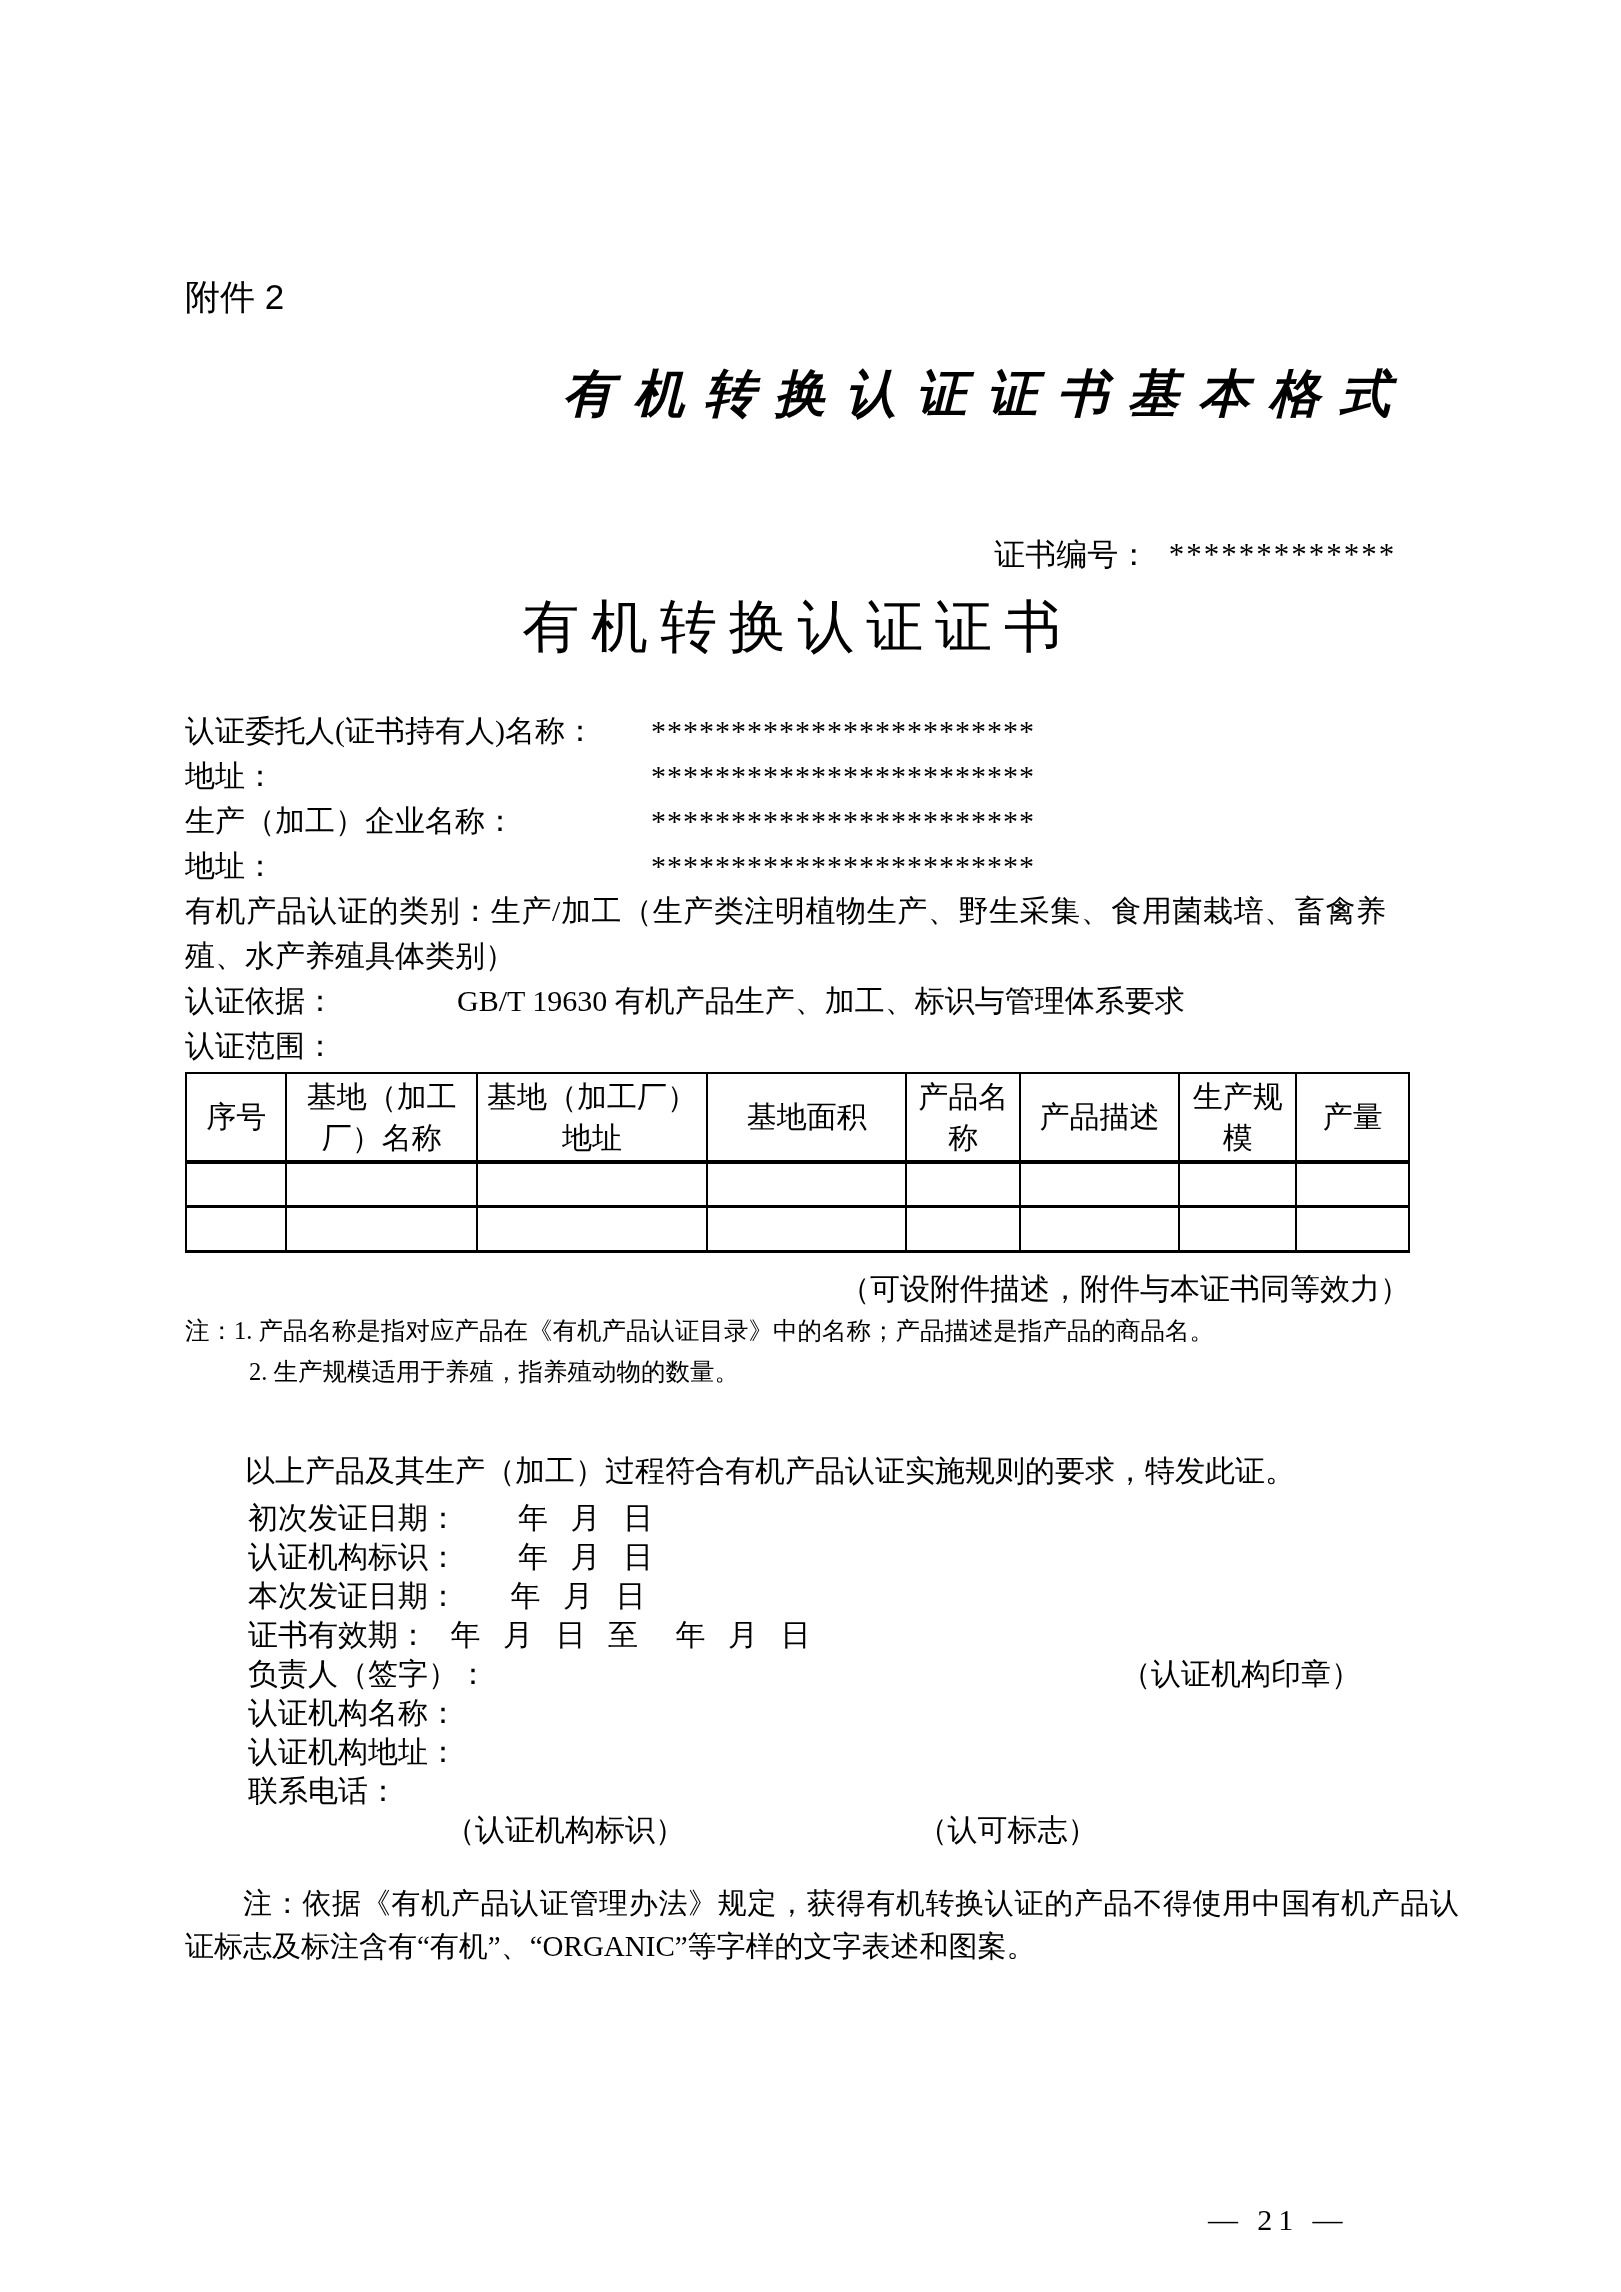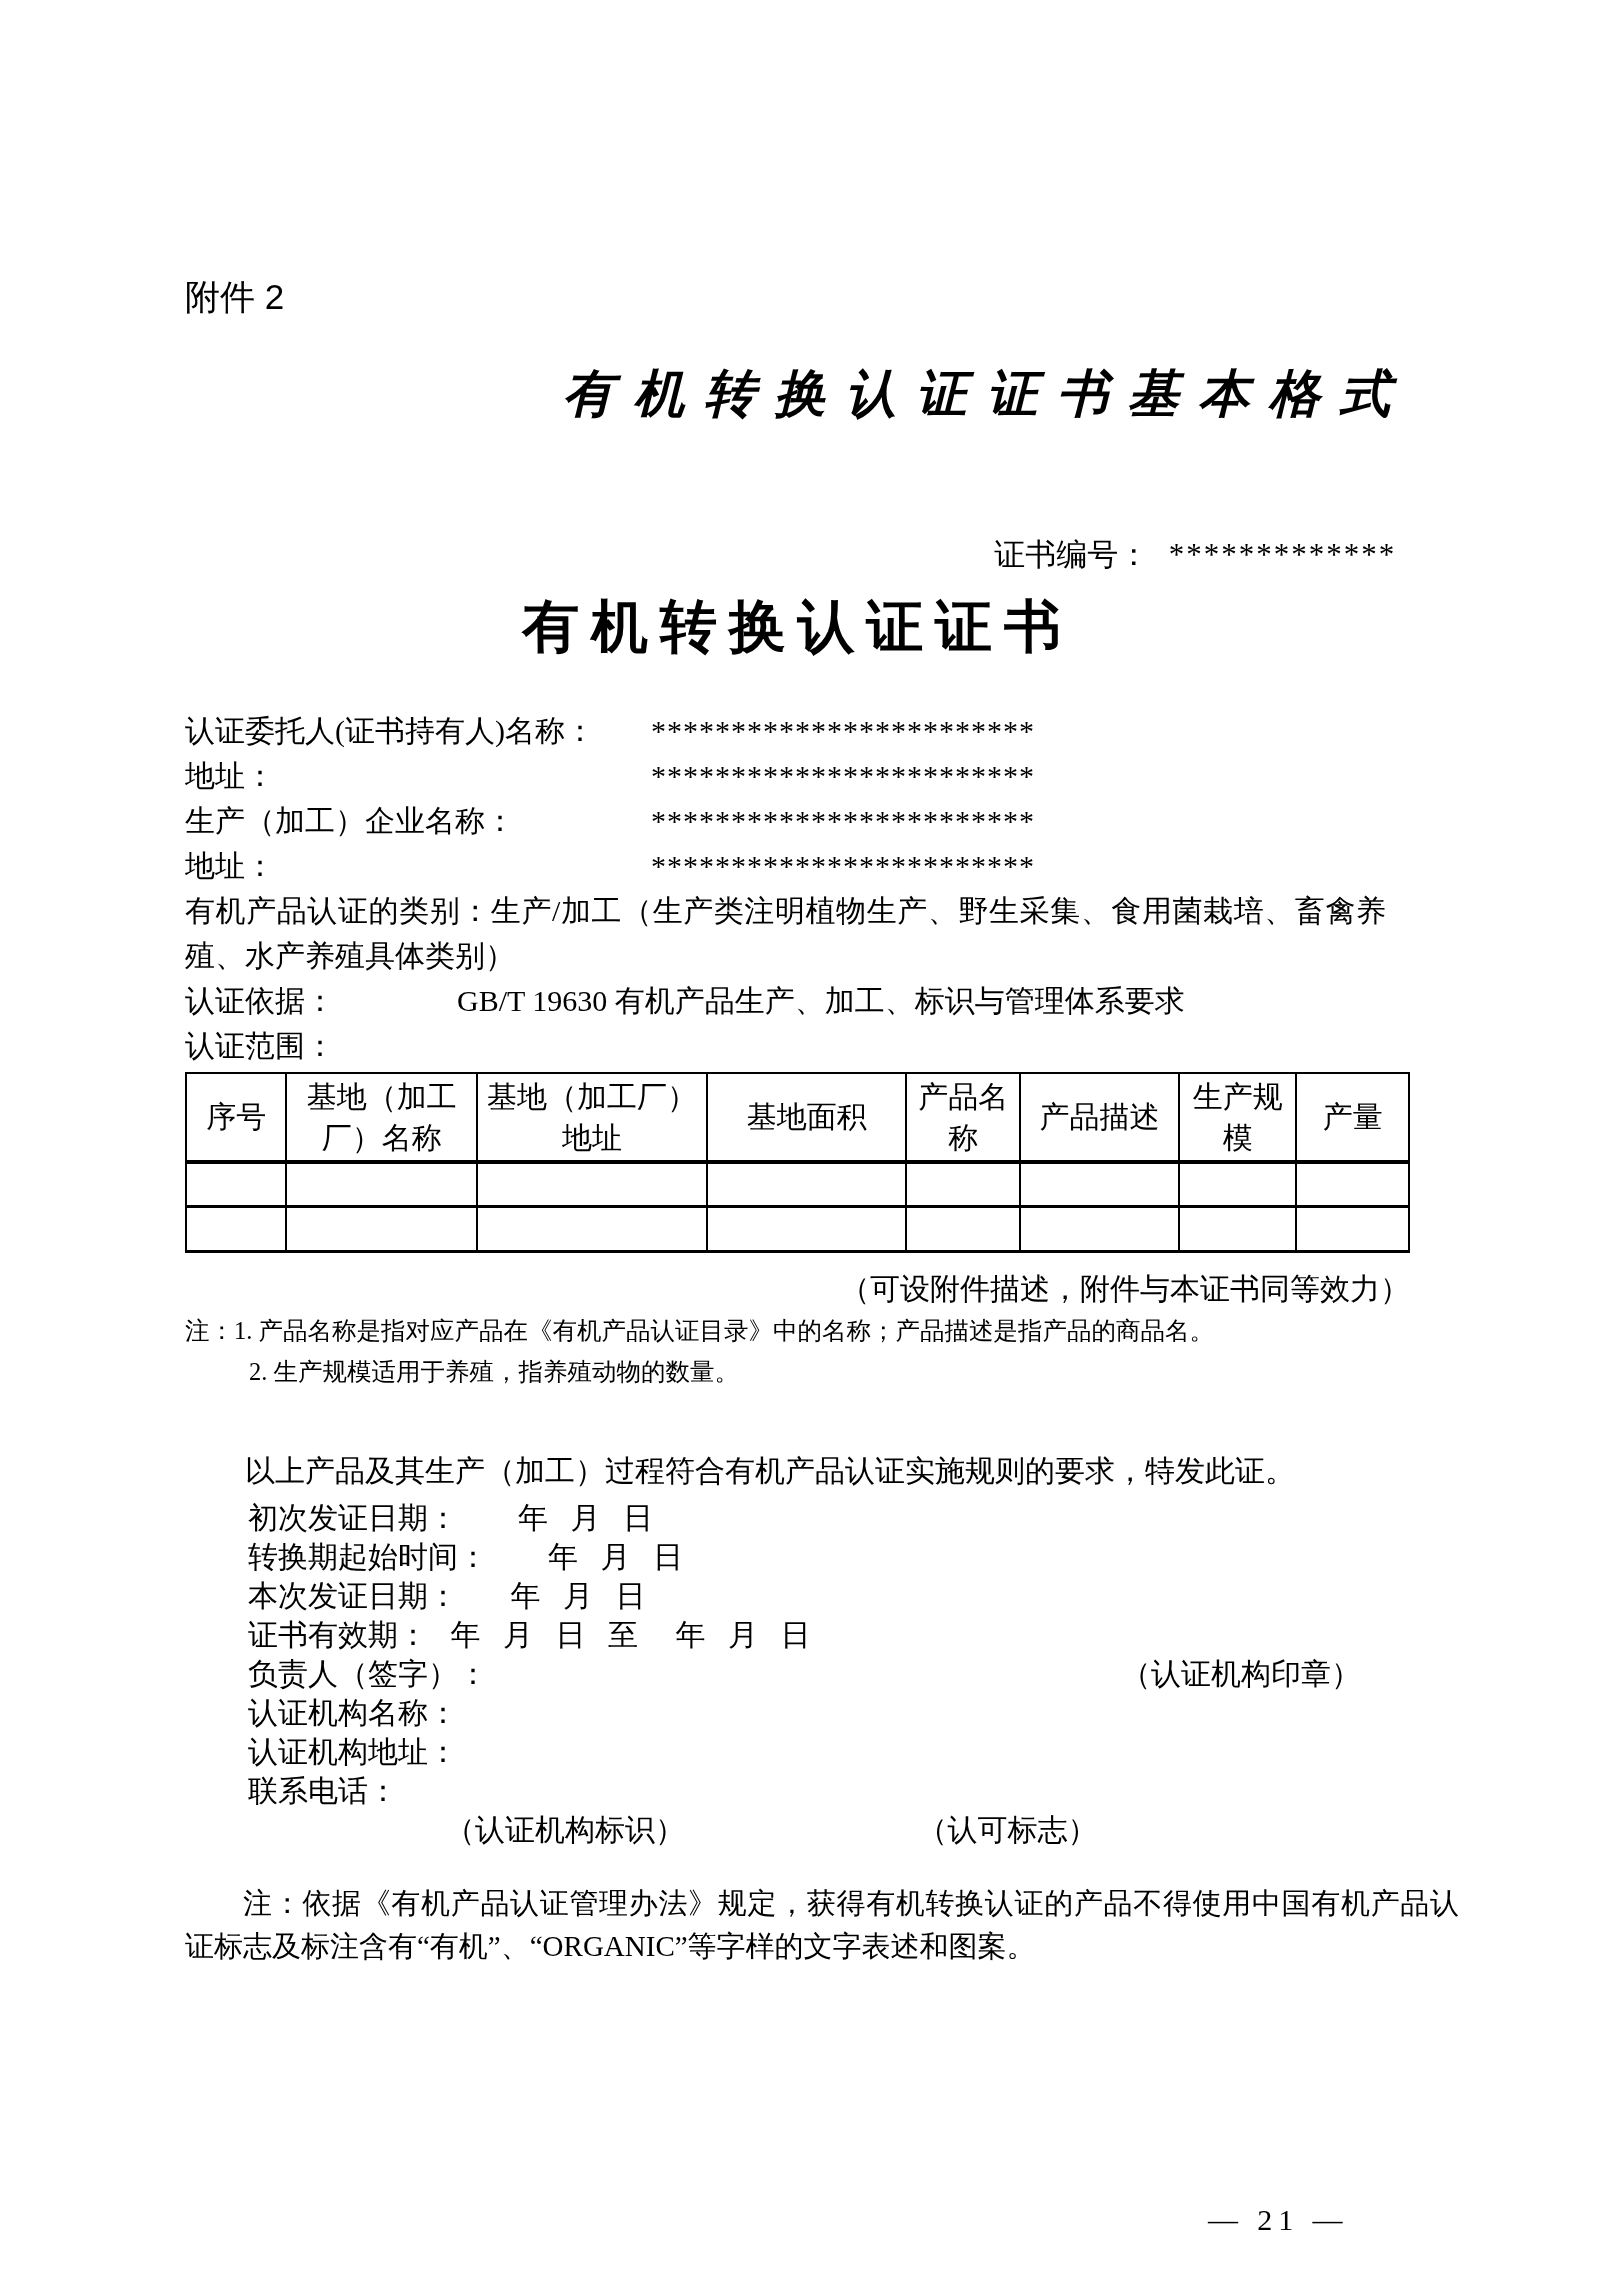--- a/index.html
+++ b/index.html
@@ -45,21 +45,21 @@
     font-size:31px;
     padding-right:13.7px;
   }
   .cert-no-line .value { margin-left:19.6px; letter-spacing:2px; }
 
   .main-title {
     margin-top:15.7px;
     text-align:center;
     font-size:57px;
     line-height:69px;
-    font-weight:bold;
+    font-weight:normal;
     letter-spacing:11.8px;
   }
 
   .fields { margin-top:47px; }
   .field-row { display:flex; line-height:45px; }
   .field-label { width:466px; flex:none; }
   .field-value { letter-spacing:1px; }
 
   .category-line { line-height:45px; width:1201px; text-align:justify; }
 
@@ -238,21 +238,21 @@
 
     <div class="table-notes">
       <div class="table-note-1">注：1. 产品名称是指对应产品在《有机产品认证目录》中的名称；产品描述是指产品的商品名。</div>
       <div class="table-note-2">2. 生产规模适用于养殖，指养殖动物的数量。</div>
     </div>
 
     <div class="statement">以上产品及其生产（加工）过程符合有机产品认证实施规则的要求，特发此证。</div>
 
     <div class="date-block">
       <div class="date-line">初次发证日期：        年   月   日</div>
-      <div class="date-line">转换期起始时间：        年   月   日</div>
+      <div class="date-line">认证机构标识：        年   月   日</div>
       <div class="date-line">本次发证日期：       年   月   日</div>
       <div class="date-line">证书有效期：   年   月   日   至     年   月   日</div>
     </div>
 
     <div class="signer-row">
       <span class="signer-label">负责人（签字）：</span>
       <span class="seal-label">（认证机构印章）</span>
     </div>
 
     <div class="org-line">认证机构名称：</div>

